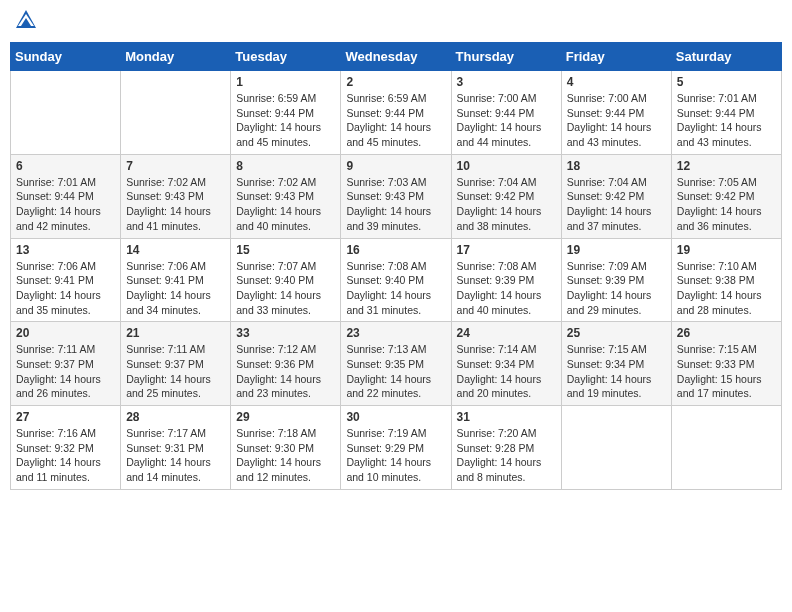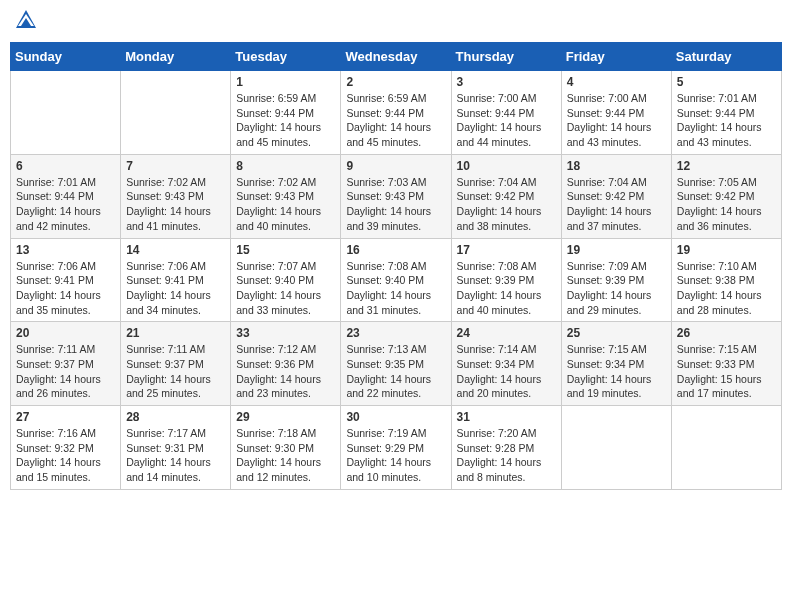--- a/index.html
+++ b/index.html
@@ -337,21 +337,21 @@
           <span>Daylight: 15 hours and 17 minutes.</span>
         </div>
       </td>
       </tr>
       <tr>
         <td>
         <span class="day-num">27</span>
         <div class="day-info">
           <span>Sunrise: 7:16 AM</span><br>
           <span>Sunset: 9:32 PM</span><br>
-          <span>Daylight: 14 hours and 15 minutes.</span>
+          <span>Daylight: 14 hours and 11 minutes.</span>
         </div>
       </td>
         <td>
         <span class="day-num">28</span>
         <div class="day-info">
           <span>Sunrise: 7:17 AM</span><br>
           <span>Sunset: 9:31 PM</span><br>
           <span>Daylight: 14 hours and 14 minutes.</span>
         </div>
       </td>

